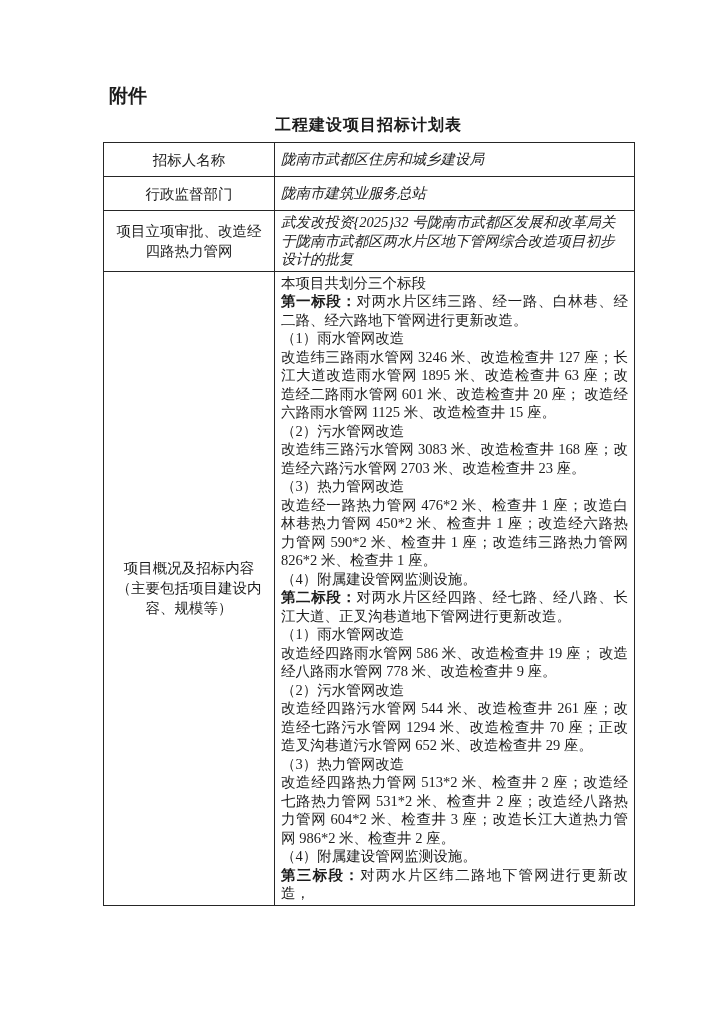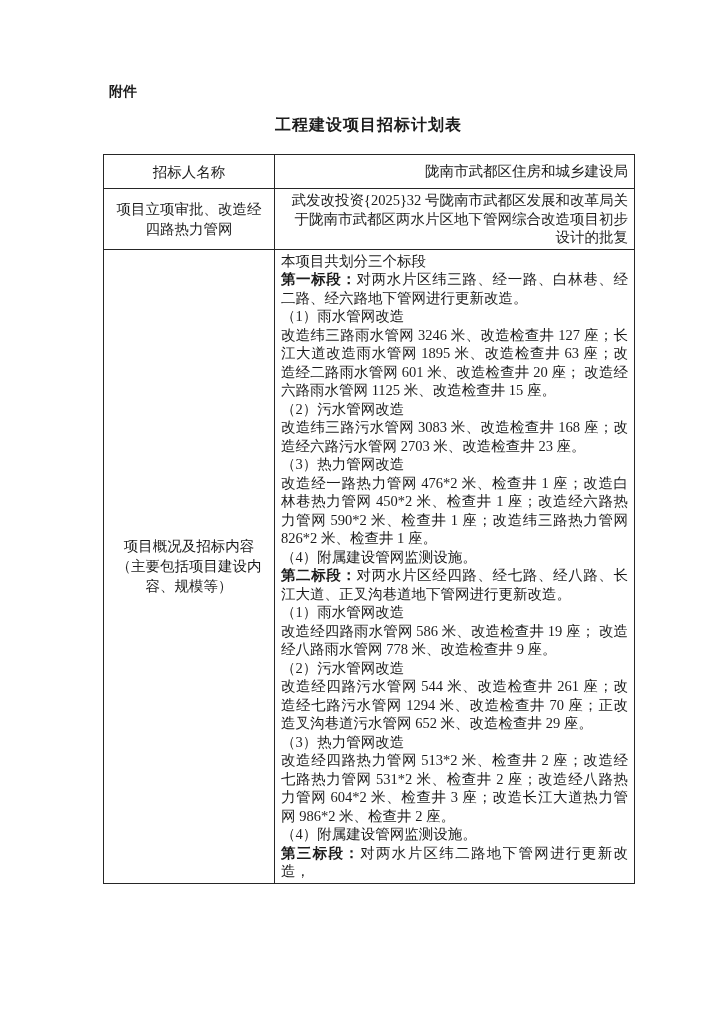--- a/index.html
+++ b/index.html
@@ -12,49 +12,50 @@
   body{
     width:714px;height:1010px;
     background:var(--bg);
     color:var(--text);
     font-family:"Liberation Serif","DejaVu Serif",serif;
     position:relative;
     overflow:hidden;
   }
   .attachment{
     position:absolute;left:109px;top:83px;
-    font-size:14px;font-weight:700;
+    font-size:19px;font-weight:700;
   }
   .doc-title{
     position:absolute;left:103px;top:104px;width:531px;
     text-align:center;
     font-size:16px;font-weight:700;
     letter-spacing:1px;
     white-space:nowrap;
   }
   table.main{
-    position:absolute;left:103px;top:154px;width:531px;
+    position:absolute;left:103px;top:142px;width:531px;
     border-collapse:collapse;table-layout:fixed;padding-left:8px;
   }
   table.main td{
     border:1.5px solid var(--border);
     font-size:14.5px;
     padding:2px 6px;
     vertical-align:middle;
   }
   td.label-cell{
     width:171px;
     text-align:center;
     line-height:20px;
     padding:2px 5px;
   }
   td.value-cell{
-    text-align:right;
+    text-align:left;
     line-height:18.5px;
     padding:2px 7px;
+    font-style:italic;
   }
   tr.r-small{height:34px;}
   tr.r-med{height:53px;}
   td.overview-cell{
     text-align:left;
     vertical-align:top;
     padding:3px 7px 4px 7px;
     line-height:18.5px;
   }
   td.overview-cell p{
@@ -75,20 +76,24 @@
 <table class="main">
   <colgroup>
     <col style="width:171px">
     <col style="width:360px">
   </colgroup>
   <tbody>
     <tr class="r-small">
       <td class="label-cell">招标人名称</td>
       <td class="value-cell">陇南市武都区住房和城乡建设局</td>
     </tr>
+    <tr class="r-small">
+      <td class="label-cell">行政监督部门</td>
+      <td class="value-cell">陇南市建筑业服务总站</td>
+    </tr>
     <tr class="r-med">
       <td class="label-cell">项目立项审批、改造经四路热力管网</td>
       <td class="value-cell">武发改投资{2025}32 号陇南市武都区发展和改革局关于陇南市武都区两水片区地下管网综合改造项目初步设计的批复</td>
     </tr>
     <tr>
       <td class="label-cell">项目概况及招标内容（主要包括项目建设内容、规模等）</td>
       <td class="overview-cell">
           <p>本项目共划分三个标段</p>
           <p><b>第一标段：</b>对两水片区纬三路、经一路、白林巷、经二路、经六路地下管网进行更新改造。</p>
           <p>（1）雨水管网改造</p>

